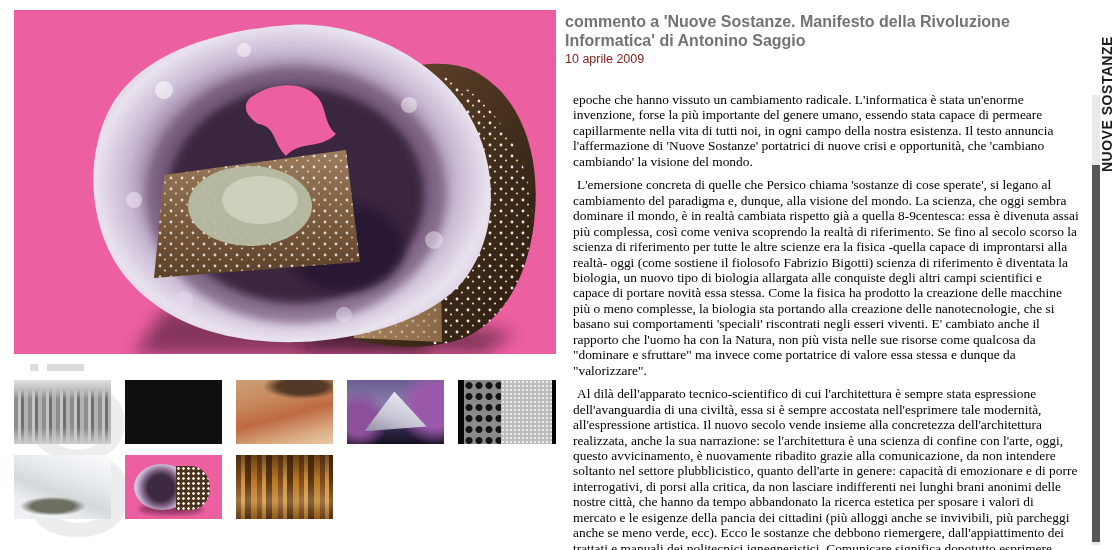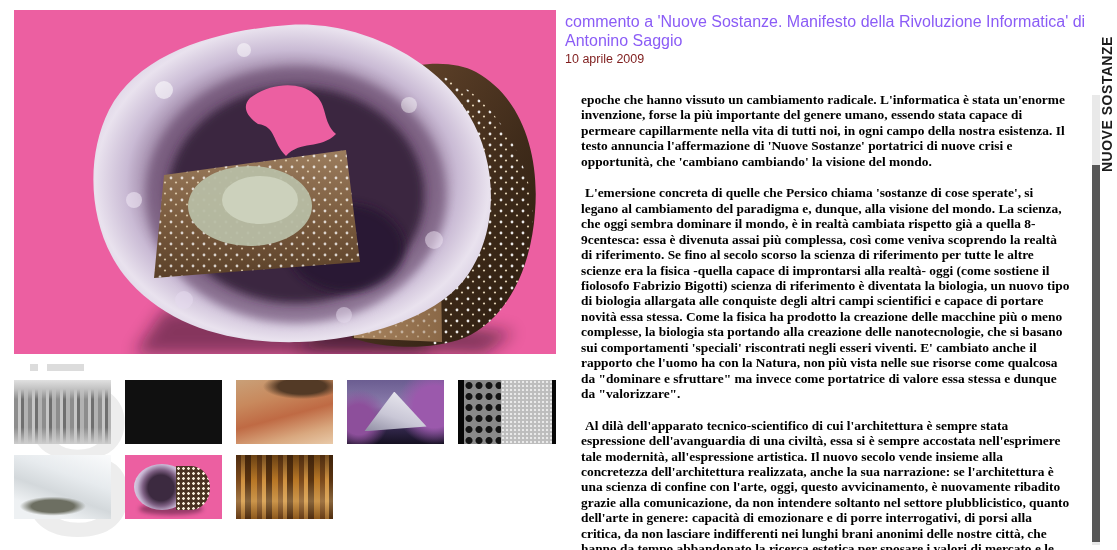--- a/index.html
+++ b/index.html
@@ -56,24 +56,24 @@
       background-color:#4a3322;
       background-image:radial-gradient(circle,#f6ecd8 0 1px,rgba(0,0,0,0) 1.6px);background-size:5px 5px;}
   .t-geo .geo-sh{position:absolute;left:14px;bottom:4px;width:64px;height:12px;border-radius:50%;
       background:rgba(46,14,36,.45);filter:blur(2px);}
   .t-cave{background:
       linear-gradient(180deg,rgba(40,20,5,.55) 0%,rgba(0,0,0,0) 40%,rgba(255,228,170,.28) 72%,rgba(60,30,8,.35) 100%),
       repeating-linear-gradient(90deg,#7c4a1c 0 5px,#cf9140 5px 9px,#5a3411 9px 15px,#b87726 15px 21px);}
 
   
   .article{position:absolute;left:565px;top:0;width:522px;height:550px;overflow:hidden;}
-  .article h1{margin:12px 0 0 0;font-size:16px;line-height:19px;font-weight:normal;color:#8b5cf6;}
+  .article h1{margin:12px 0 0 0;font-size:16px;line-height:19px;font-weight:bold;color:#737373;}
   .date{margin-top:2px;font-size:12.5px;color:#7f1d1d;}
   .body-text{margin-top:26px;font-family:"Liberation Serif",serif;font-size:13.4px;line-height:15.45px;color:#000;}
-  .body-text p{margin:16px;font-weight:bold;}
+  .body-text p{margin:8px;}
   .body-text p.ind{text-indent:4px;}
 
   
   .vertical-label{position:absolute;right:2px;top:-3px;height:175px;
       writing-mode:vertical-rl;transform:rotate(180deg);
       font-size:14px;font-weight:bold;letter-spacing:.5px;color:#1c1c1c;white-space:nowrap;}
   .scroll-track{position:absolute;left:1092px;top:95px;width:8px;height:450px;background:#e9e9e9;}
   .scroll-thumb{position:absolute;left:1092px;top:165px;width:8px;height:377px;background:#575757;}
 </style>
 </head>

